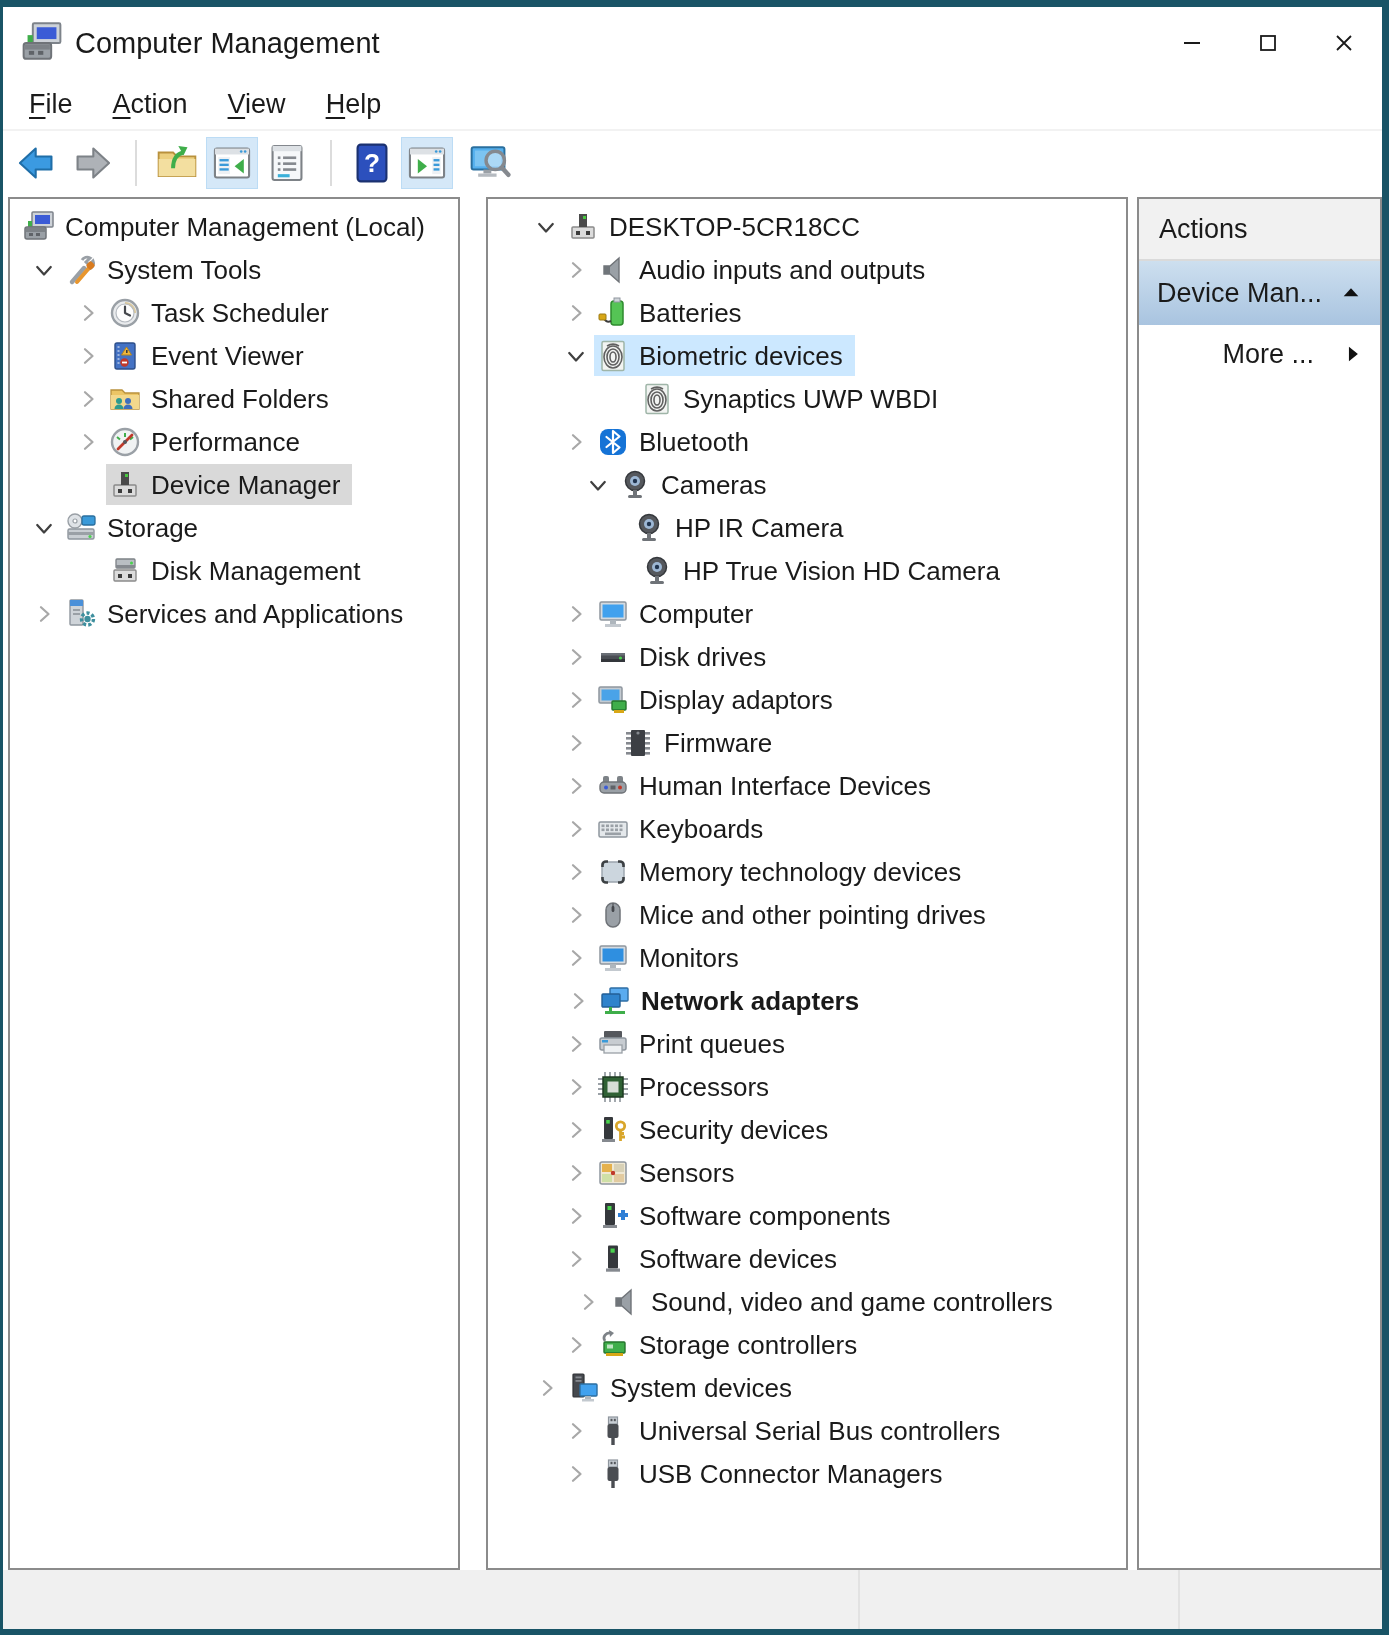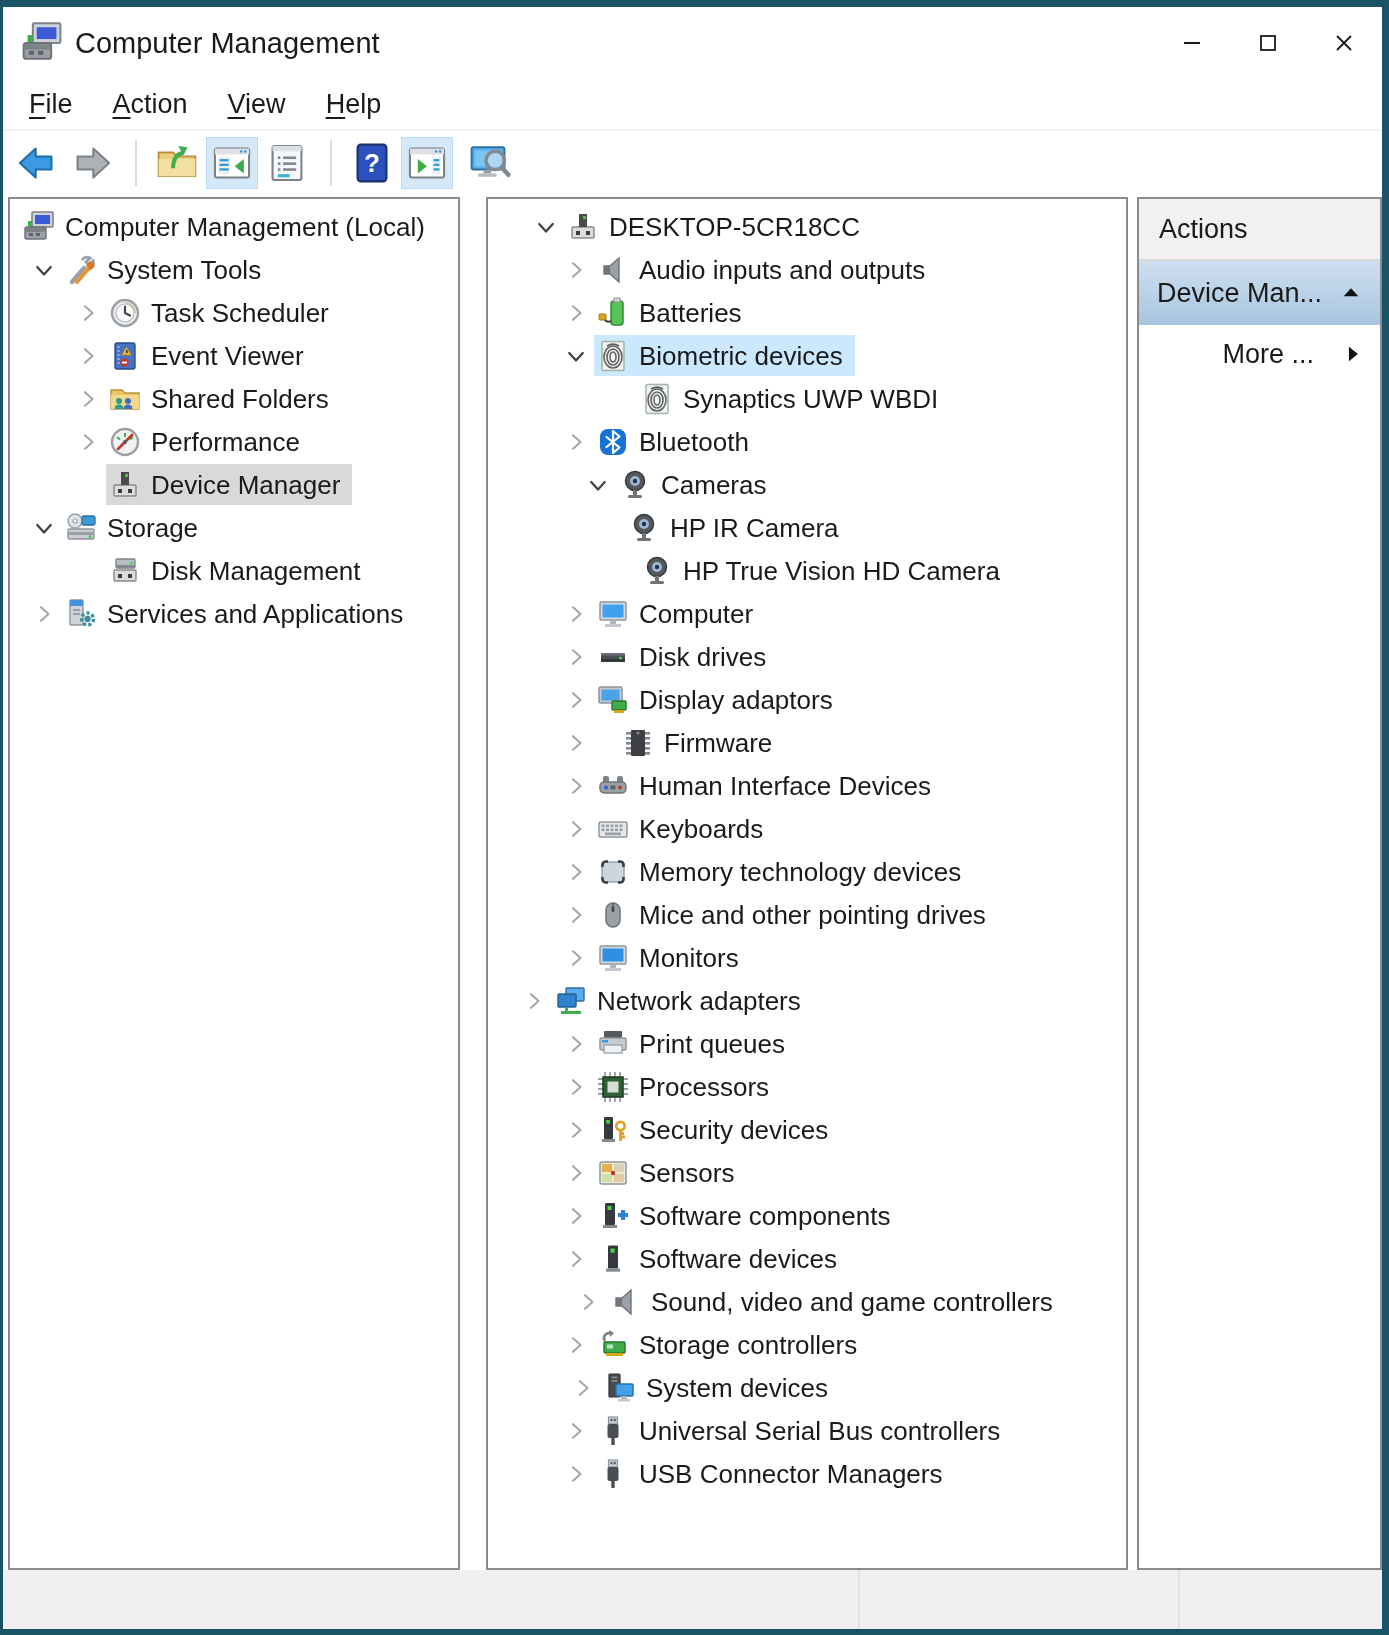--- a/index.html
+++ b/index.html
@@ -525,21 +525,21 @@
               <circle cx="16" cy="12" r="9.5" fill="#55585d" stroke="#35383c" stroke-width="1.5"></circle>
               <circle cx="16" cy="12" r="5" fill="#9db7d4"></circle>
               <circle cx="16" cy="12" r="2.2" fill="#20344f"></circle>
               <rect x="14" y="21" width="4" height="5" fill="#6f7378"></rect>
               <rect x="9" y="26" width="14" height="3" rx="1.5" fill="#6f7378"></rect>
             </svg>
           </span>
           <span class="tree-label">Cameras</span>
         </span>
       </div>
-      <div class="tree-row" style="padding-left: 101px;">
+      <div class="tree-row" style="padding-left: 66px; gap: 40px;">
         <span class="chev"></span>
         <span class="row-content">
           <span class="icon tree-icon">
             <svg viewBox="0 0 32 32">
               <circle cx="16" cy="12" r="9.5" fill="#55585d" stroke="#35383c" stroke-width="1.5"></circle>
               <circle cx="16" cy="12" r="5" fill="#9db7d4"></circle>
               <circle cx="16" cy="12" r="2.2" fill="#20344f"></circle>
               <rect x="14" y="21" width="4" height="5" fill="#6f7378"></rect>
               <rect x="9" y="26" width="14" height="3" rx="1.5" fill="#6f7378"></rect>
             </svg>
@@ -741,21 +741,21 @@
             <svg viewBox="0 0 32 32">
               <rect x="3" y="4" width="26" height="18" rx="1.5" fill="#d4dae0" stroke="#8f969e" stroke-width="1.5"></rect>
               <rect x="5.5" y="6.5" width="21" height="13" fill="#2f8fe0"></rect>
               <rect x="13" y="22" width="6" height="4" fill="#aeb6bd"></rect>
               <rect x="8" y="26" width="16" height="3" fill="#c3c9cf"></rect>
             </svg>
           </span>
           <span class="tree-label">Monitors</span>
         </span>
       </div>
-      <div class="tree-row" style="padding-left: 28px;">
+      <div class="tree-row" style="padding-left: 72px; font-weight: bold;">
         <span class="chev">
           <svg viewBox="0 0 32 32">
             <path d="M12 7l10 9-10 9" fill="none" stroke="#a8a8a8" stroke-width="3" stroke-linecap="round" stroke-linejoin="round"></path>
           </svg>
         </span>
         <span class="row-content">
           <span class="icon tree-icon">
             <svg viewBox="0 0 32 32">
               <rect x="11" y="3" width="18" height="13" rx="1" fill="#5aabef" stroke="#2e6da4" stroke-width="1.4"></rect>
               <rect x="3" y="9" width="18" height="13" rx="1" fill="#2f83cc" stroke="#235f96" stroke-width="1.4"></rect>
@@ -905,21 +905,21 @@
               <path d="M8 12c-3-4 1-9 6-8" fill="none" stroke="#7d8287" stroke-width="2.6"></path>
               <path d="M12 1l5 3-4 4z" fill="#7d8287"></path>
               <rect x="7" y="13" width="21" height="11" rx="1" fill="#3fae4a" stroke="#25752d" stroke-width="1.4"></rect>
               <rect x="9" y="24" width="17" height="3" fill="#d8a716"></rect>
               <rect x="10" y="15.5" width="6" height="4" fill="#bfe3c2"></rect>
             </svg>
           </span>
           <span class="tree-label">Storage controllers</span>
         </span>
       </div>
-      <div class="tree-row" style="padding-left: 41px; margin-left: 36px;">
+      <div class="tree-row" style="padding-left: 41px;">
         <span class="chev">
           <svg viewBox="0 0 32 32">
             <path d="M12 7l10 9-10 9" fill="none" stroke="#a8a8a8" stroke-width="3" stroke-linecap="round" stroke-linejoin="round"></path>
           </svg>
         </span>
         <span class="row-content">
           <span class="icon tree-icon">
             <svg viewBox="0 0 32 32">
               <rect x="5" y="2" width="11" height="23" rx="1" fill="#46494e" stroke="#303236" stroke-width="1.2"></rect>
               <rect x="7.5" y="4.5" width="6" height="1.8" fill="#85898f"></rect>

